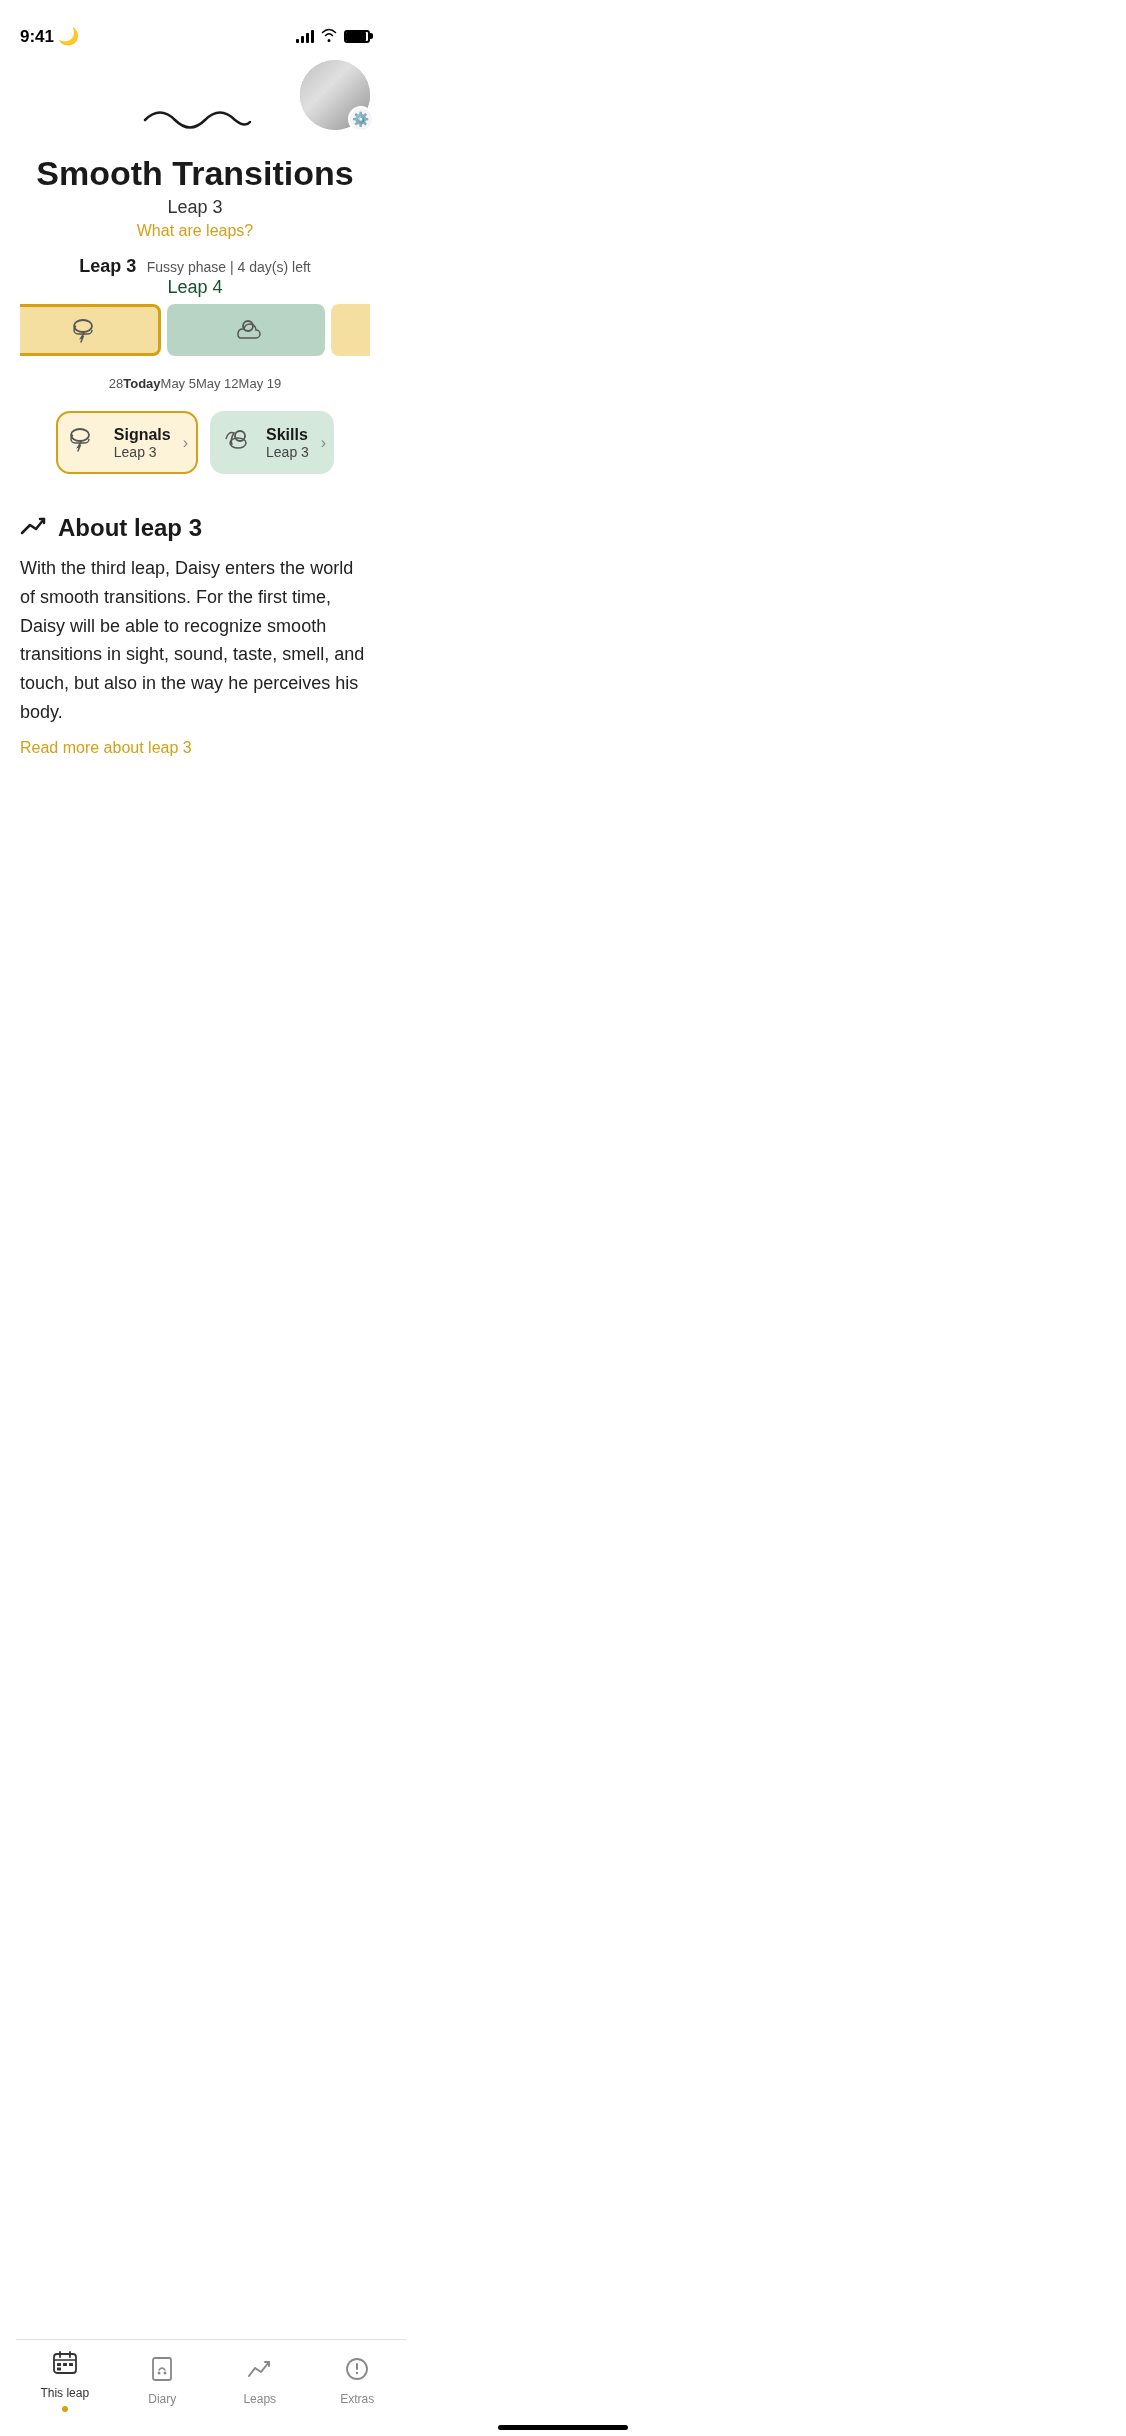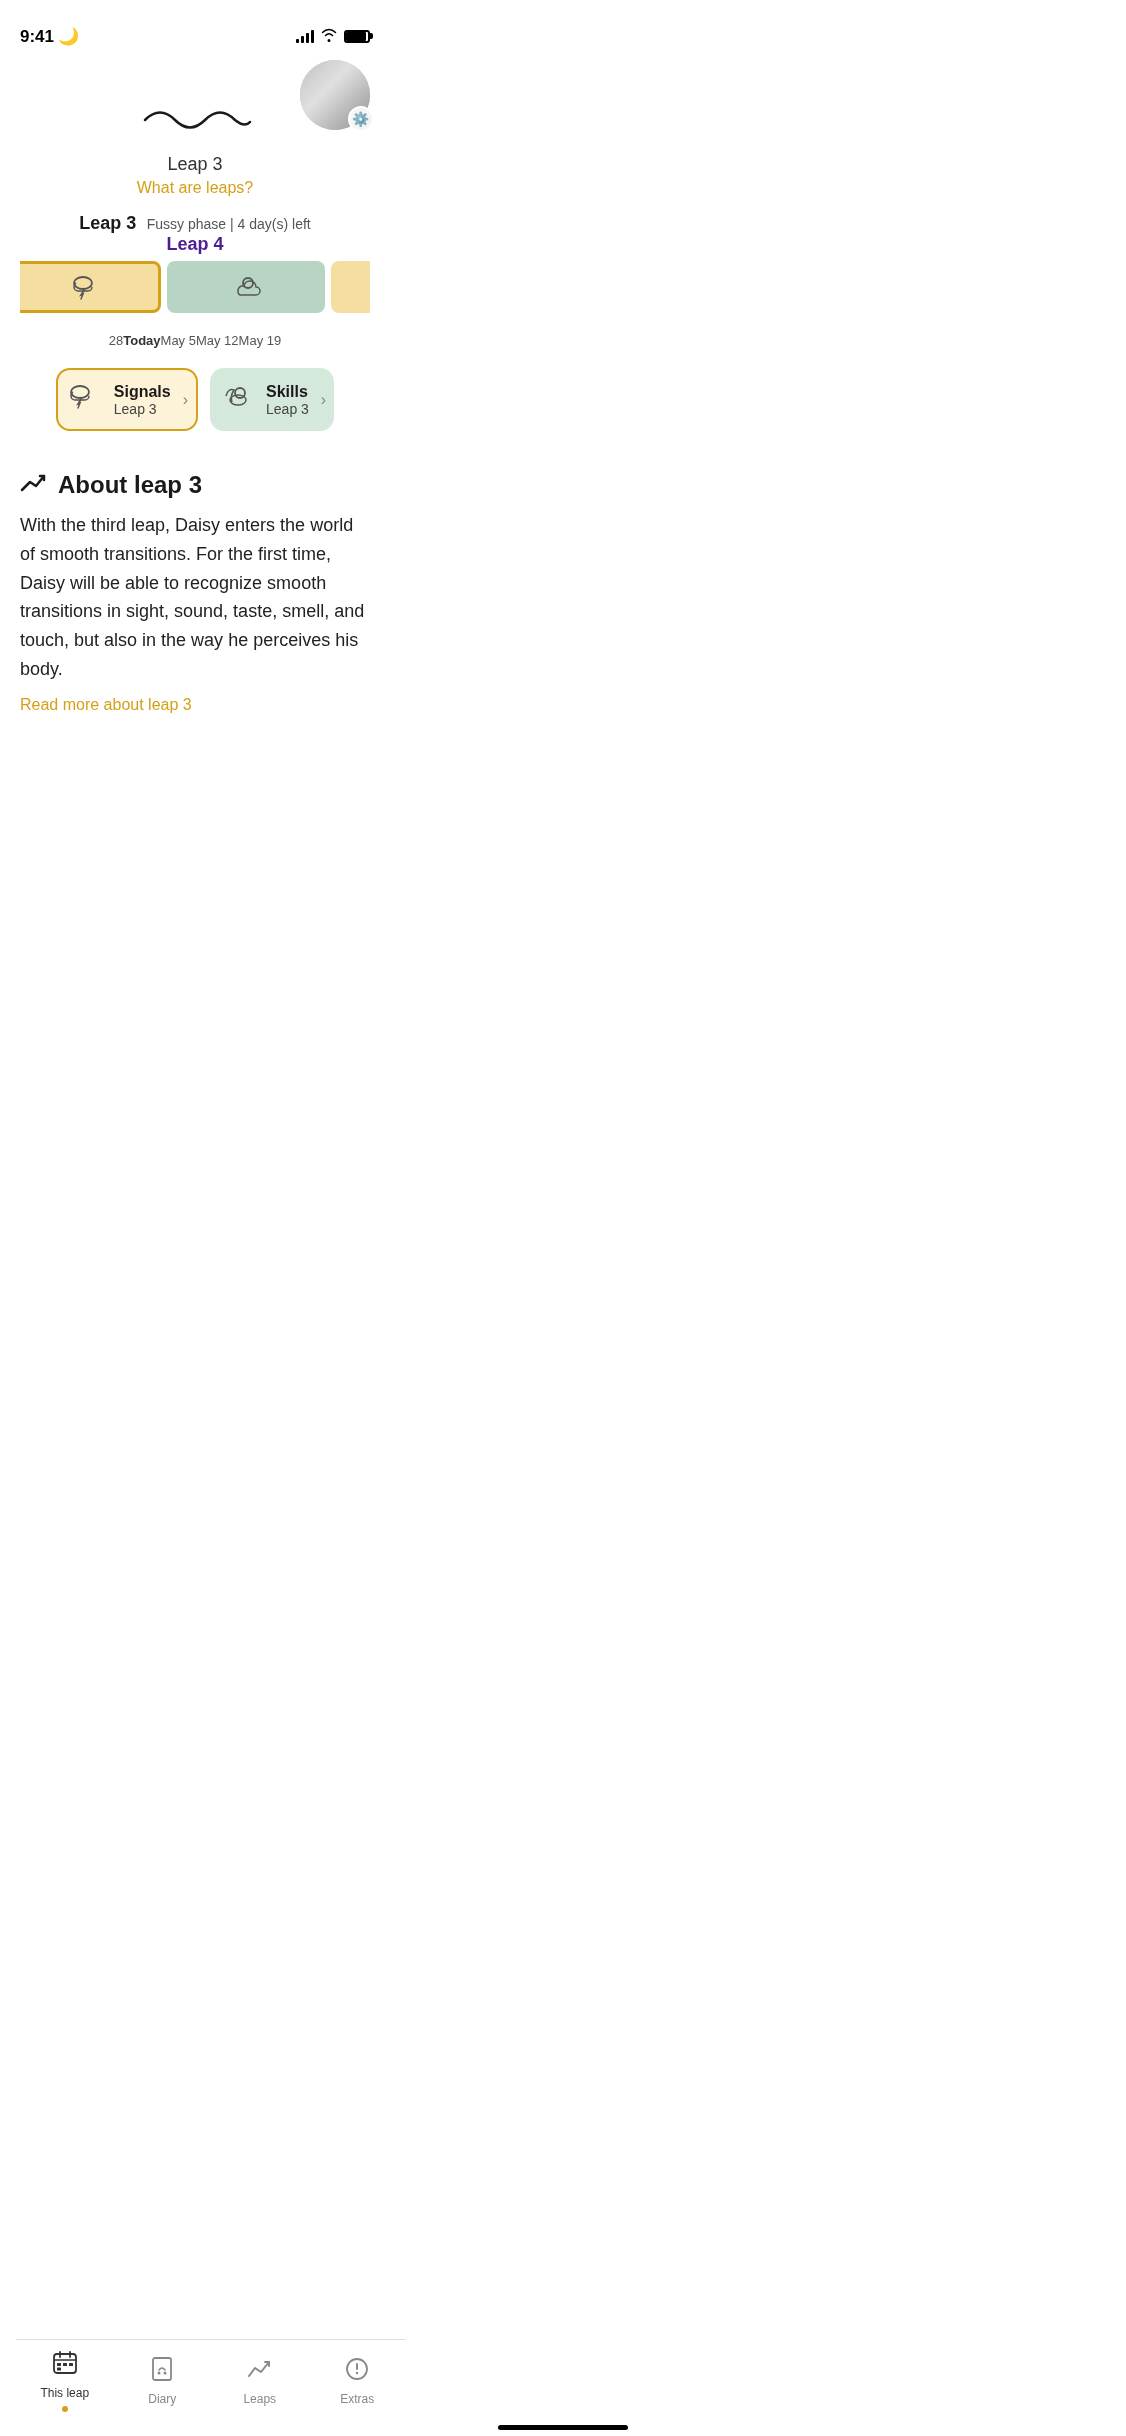--- a/index.html
+++ b/index.html
@@ -160,22 +160,22 @@
       color: #1a1a1a;
     }
     .leap-phase-info {
       font-size: 14px;
       font-weight: 400;
       color: #555;
       margin-left: 6px;
     }
     .leap-next {
       font-size: 18px;
-      font-weight: 700;
-      color: #4c1d95;
+      font-weight: 400;
+      color: #14532d;
     }
 
     
     .timeline-container {
       width: 100%;
       overflow: hidden;
       position: relative;
       margin-bottom: 20px;
     }
     .timeline-bar {
@@ -411,20 +411,21 @@
         <div class="avatar-gear">⚙️</div>
       </div>
     </div>
 
     <div class="wave-icon">
       <svg viewBox="0 0 120 40" fill="none" xmlns="http://www.w3.org/2000/svg">
         <path d="M10 20 Q25 5 40 20 Q55 35 70 20 Q85 5 100 20 Q110 28 115 22" stroke="#1a1a1a" stroke-width="2.5" stroke-linecap="round" fill="none"></path>
       </svg>
     </div>
 
+    <h1 class="app-title">Smooth Transitions</h1>
     <p class="leap-subtitle">Leap 3</p>
     <a class="what-are-leaps">What are leaps?</a>
 
     <div class="leap-phase-header">
       <div>
         <span class="leap-phase-label">Leap 3</span>
         <span class="leap-phase-info">Fussy phase | 4 day(s) left</span>
       </div>
       <span class="leap-next">Leap 4</span>
     </div>

